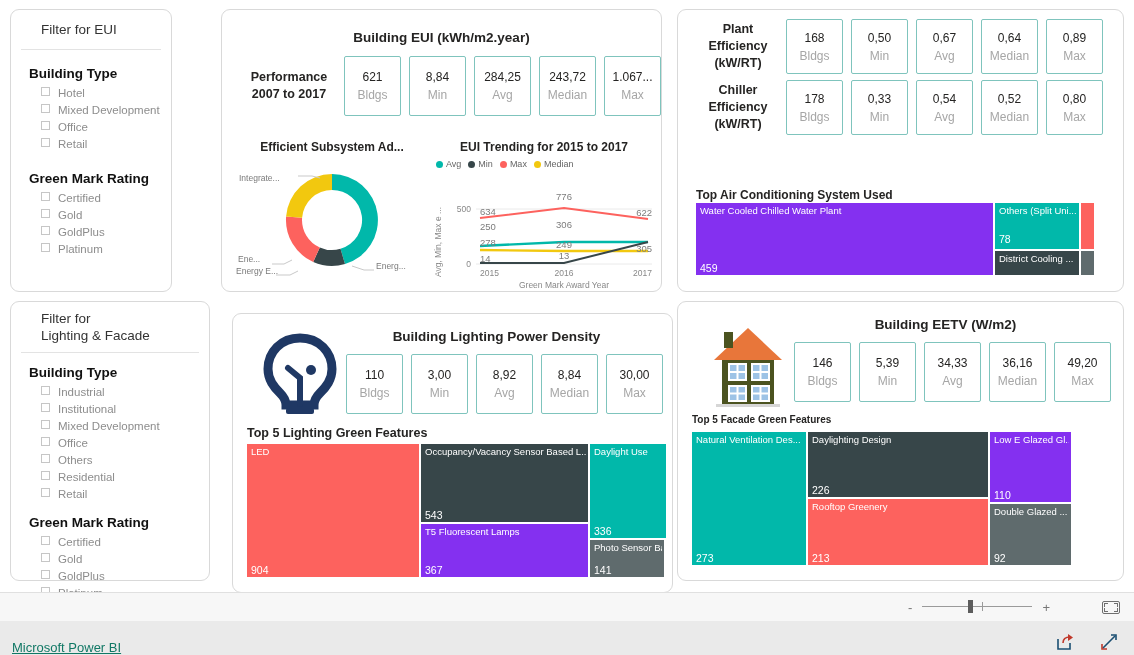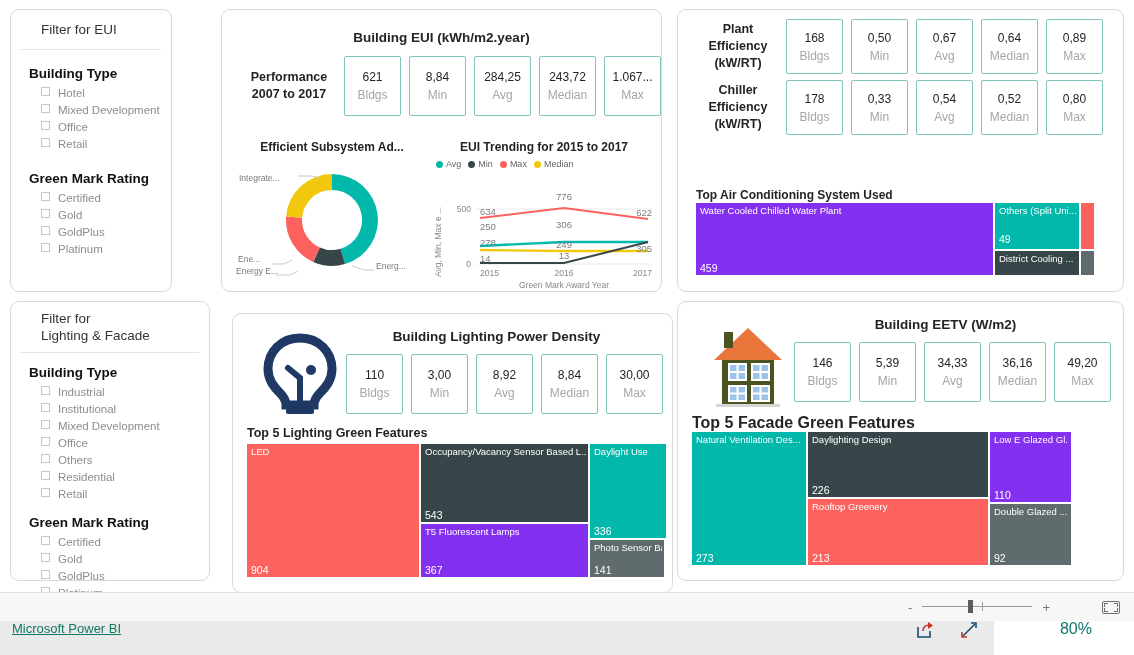--- a/index.html
+++ b/index.html
@@ -115,23 +115,23 @@
     width:18px; height:13px; border:1px solid #6f6f6f; border-radius:2px;
     position:relative;
   }
   .fitbtn i { position:absolute; width:4px; height:4px; border:1px solid #6f6f6f; }
   .fitbtn i:nth-child(1){ left:1px; top:1px; border-right:none; border-bottom:none;}
   .fitbtn i:nth-child(2){ right:1px; top:1px; border-left:none; border-bottom:none;}
   .fitbtn i:nth-child(3){ left:1px; bottom:1px; border-right:none; border-top:none;}
   .fitbtn i:nth-child(4){ right:1px; bottom:1px; border-left:none; border-top:none;}
 
   .footer {
-    position:absolute; left:0; top:621px; width:994px; height:34px;
+    position:absolute; left:0; top:621px; width:1134px; height:34px;
     background:#eaeaea;
-    display:flex; align-items:flex-start;gap:34px;
+    display:flex; align-items:flex-end;gap:34px;
   }
   .footer-link {
     margin-left:12px; font-size:13px; color:#117865;
     text-decoration:underline; cursor:pointer;
   }
   .footer-icons { margin-left:auto; margin-right:16px; display:flex; gap:26px; align-items:center; }
 </style>
 </head>
 <body>
 
@@ -421,21 +421,21 @@
 
     <div class="sub-title" style="position:absolute; left:18px; top:178px;">Top Air Conditioning System Used</div>
 
     <div class="treemap" style="position:absolute; left:18px; top:193px; width:412px; height:72px;">
       <div class="tm-cell" style="left:0; top:0; width:297px; height:72px; background:#8430F0;">
         <div class="tm-name">Water Cooled Chilled Water Plant</div>
         <div class="tm-val">459</div>
       </div>
       <div class="tm-cell" style="left:299px; top:0; width:84px; height:46px; background:#01B8AA;">
         <div class="tm-name">Others (Split Uni...</div>
-        <div class="tm-val" style="bottom:4px;">49</div>
+        <div class="tm-val" style="bottom:4px;">78</div>
       </div>
       <div class="tm-cell" style="left:299px; top:48px; width:84px; height:24px; background:#374649;">
         <div class="tm-name">District Cooling ...</div>
       </div>
       <div class="tm-cell" style="left:385px; top:0; width:13px; height:46px; background:#FD625E;"></div>
       <div class="tm-cell" style="left:385px; top:48px; width:13px; height:24px; background:#5F6B6D;"></div>
     </div>
   </div>
 
   <div class="card" style="left:221px; top:313px; width:441px; height:280px;margin-left:11px;">
@@ -545,21 +545,21 @@
       <div class="kpi">
         <div class="kpi-val">36,16</div>
         <div class="kpi-lab">Median</div>
       </div>
       <div class="kpi">
         <div class="kpi-val">49,20</div>
         <div class="kpi-lab">Max</div>
       </div>
     </div>
 
-    <div class="sub-title" style="position:absolute; left:14px; top:112px; font-size:16px;">Top 5 Facade Green Features</div>
+    <div class="sub-title" style="position:absolute; left:14px; top:112px; font-size:10px;">Top 5 Facade Green Features</div>
 
     <div class="treemap" style="position:absolute; left:14px; top:130px; width:407px; height:133px;">
       <div class="tm-cell" style="left:0; top:0; width:114px; height:133px; background:#01B8AA;">
         <div class="tm-name">Natural Ventilation Des...</div>
         <div class="tm-val">273</div>
       </div>
       <div class="tm-cell" style="left:116px; top:0; width:180px; height:65px; background:#374649;">
         <div class="tm-name">Daylighting Design</div>
         <div class="tm-val">226</div>
       </div>

